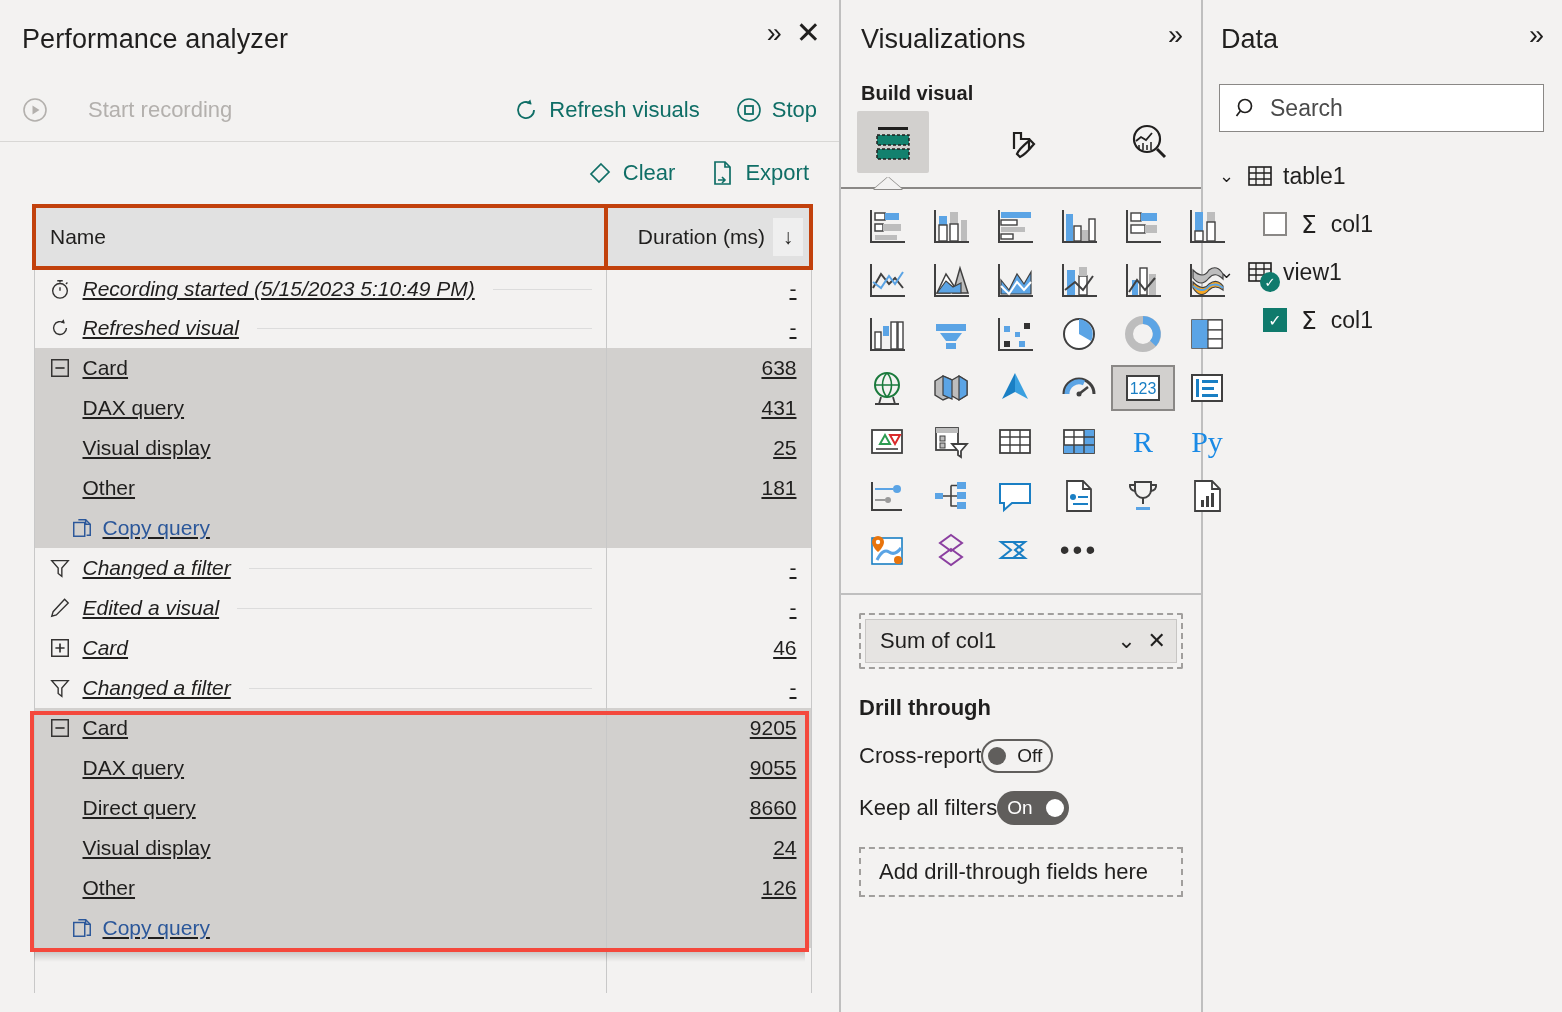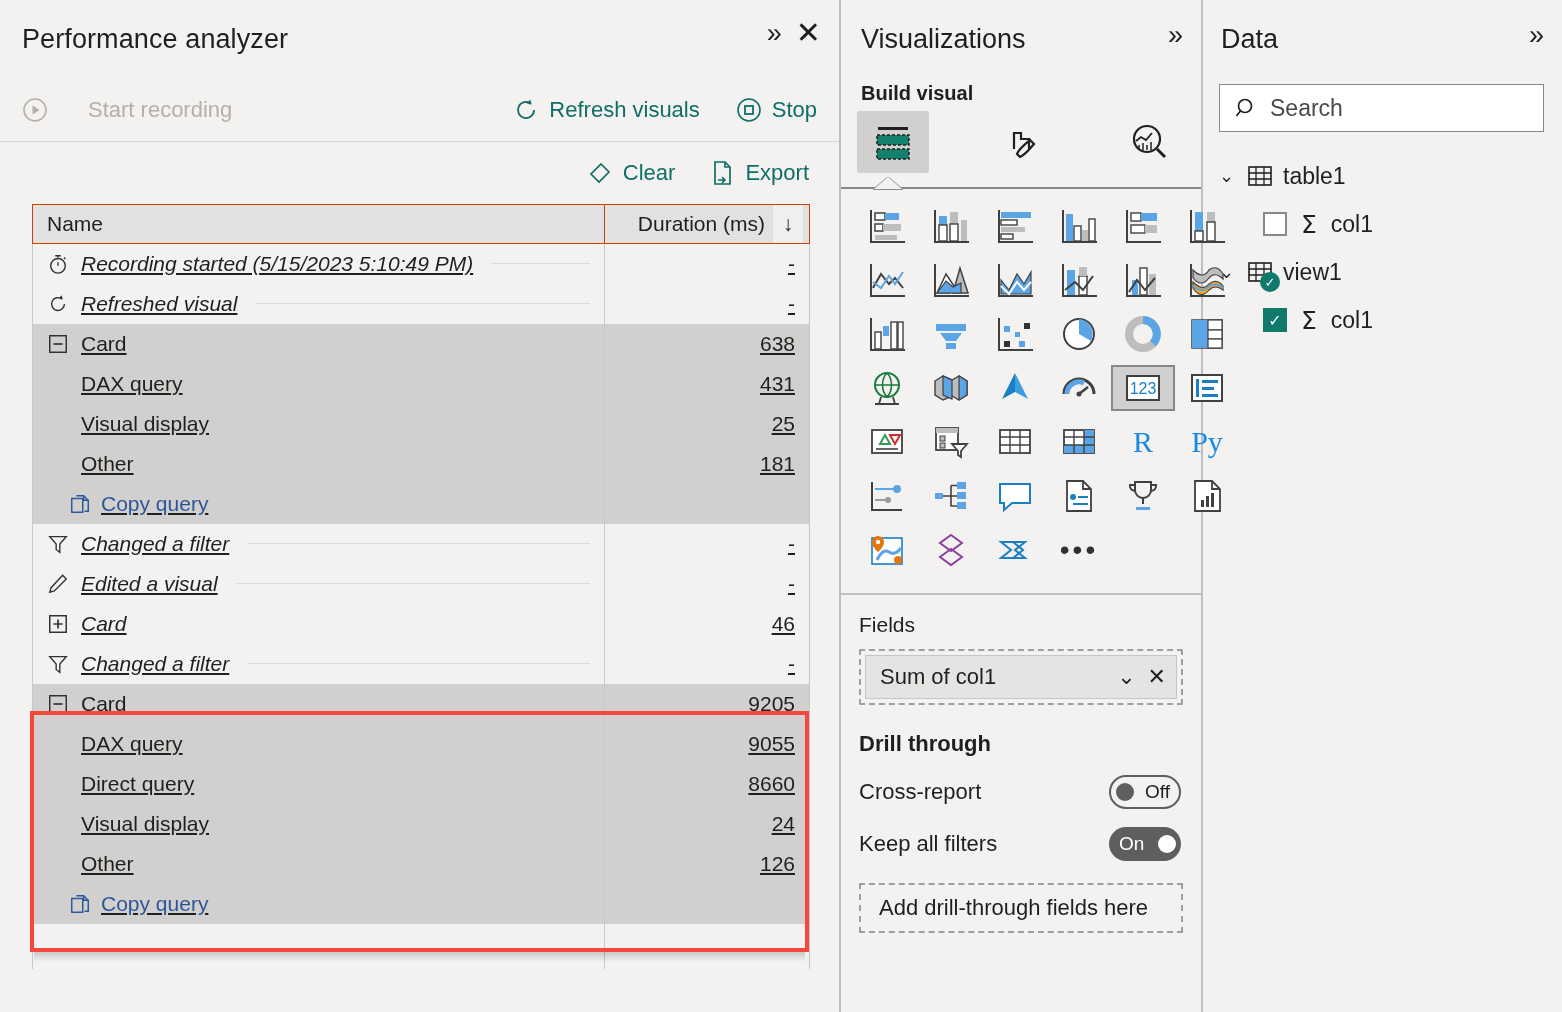--- a/index.html
+++ b/index.html
@@ -53,24 +53,24 @@
   }
 
   
   .pa-table-wrap { flex: 1 1 auto; padding: 0 30px 0 32px; position: relative; }
   .pa-table { width: 777px; border-collapse: collapse; table-layout: fixed; }
   .col-name { width: 572px; }
   .col-dur  { width: 205px; }
 
   .pa-thead th {
     background: #e1e1e1;
-    border: 1px solid #c2410c;
+    border: 4px solid #c2410c;
     height: 32px;
     font-size: 21px; font-weight: normal; color: #201f1e;
-    text-align: left; padding: 0 14px;
+    text-align: left; padding: 10px 14px;
     vertical-align: middle;
   }
   .pa-thead th.th-dur { text-align: right; padding-right: 6px; }
   .th-dur-inner { display: flex; align-items: center; justify-content: flex-end; gap: 8px; }
   .sort-box {
     width: 30px; height: 38px; background: #efefef;
     display: flex; align-items: center; justify-content: center;
     font-size: 21px; color: #201f1e;
   }
 
@@ -158,21 +158,21 @@
   .field-chip {
     background: #e6e4e2; border: 1px solid #c8c6c4; height: 44px;
     display: flex; align-items: center; padding: 0 10px 0 14px;
     font-size: 22px; color: #201f1e;
   }
   .field-chip .chip-text { flex: 1 1 auto; }
   .chip-btn { font-size: 22px; color: #201f1e; margin-left: 12px; line-height: 1; }
 
   .drill-title { font-size: 22px; font-weight: bold; color: #201f1e; padding: 26px 18px 0; }
   .toggle-row {
-    display: flex; align-items: center; justify-content: space-between;
+    display: flex; align-items: center; justify-content: flex-start;
     padding: 18px 20px 0 18px;
   }
   .toggle-label { font-size: 22px; color: #201f1e; }
   .switch {
     width: 72px; height: 34px; border-radius: 17px; display: flex; align-items: center;
     font-size: 19px; position: relative;
   }
   .switch.off { border: 2px solid #605e5c; background: #f3f2f1; color: #201f1e; justify-content: flex-end; padding-right: 9px; }
   .switch.off .knob { position: absolute; left: 5px; width: 18px; height: 18px; border-radius: 50%; background: #605e5c; }
   .switch.on { background: #605e5c; color: #ffffff; justify-content: flex-start; padding-left: 10px; }
@@ -841,21 +841,20 @@
           </svg>
         </div>
       <div class="viz-icon">
           <span class="dots-icon">•••</span>
         </div>
     </div>
 
     <div class="viz-sep"></div>
 
     <div class="fields-section">
-      <div class="section-label">Fields</div>
       <div class="field-drop">
         <div class="field-chip">
           <span class="chip-text">Sum of col1</span>
           <span class="chip-btn">⌄</span>
           <span class="chip-btn">✕</span>
         </div>
       </div>
     </div>
 
     <div class="drill-title">Drill through</div>

